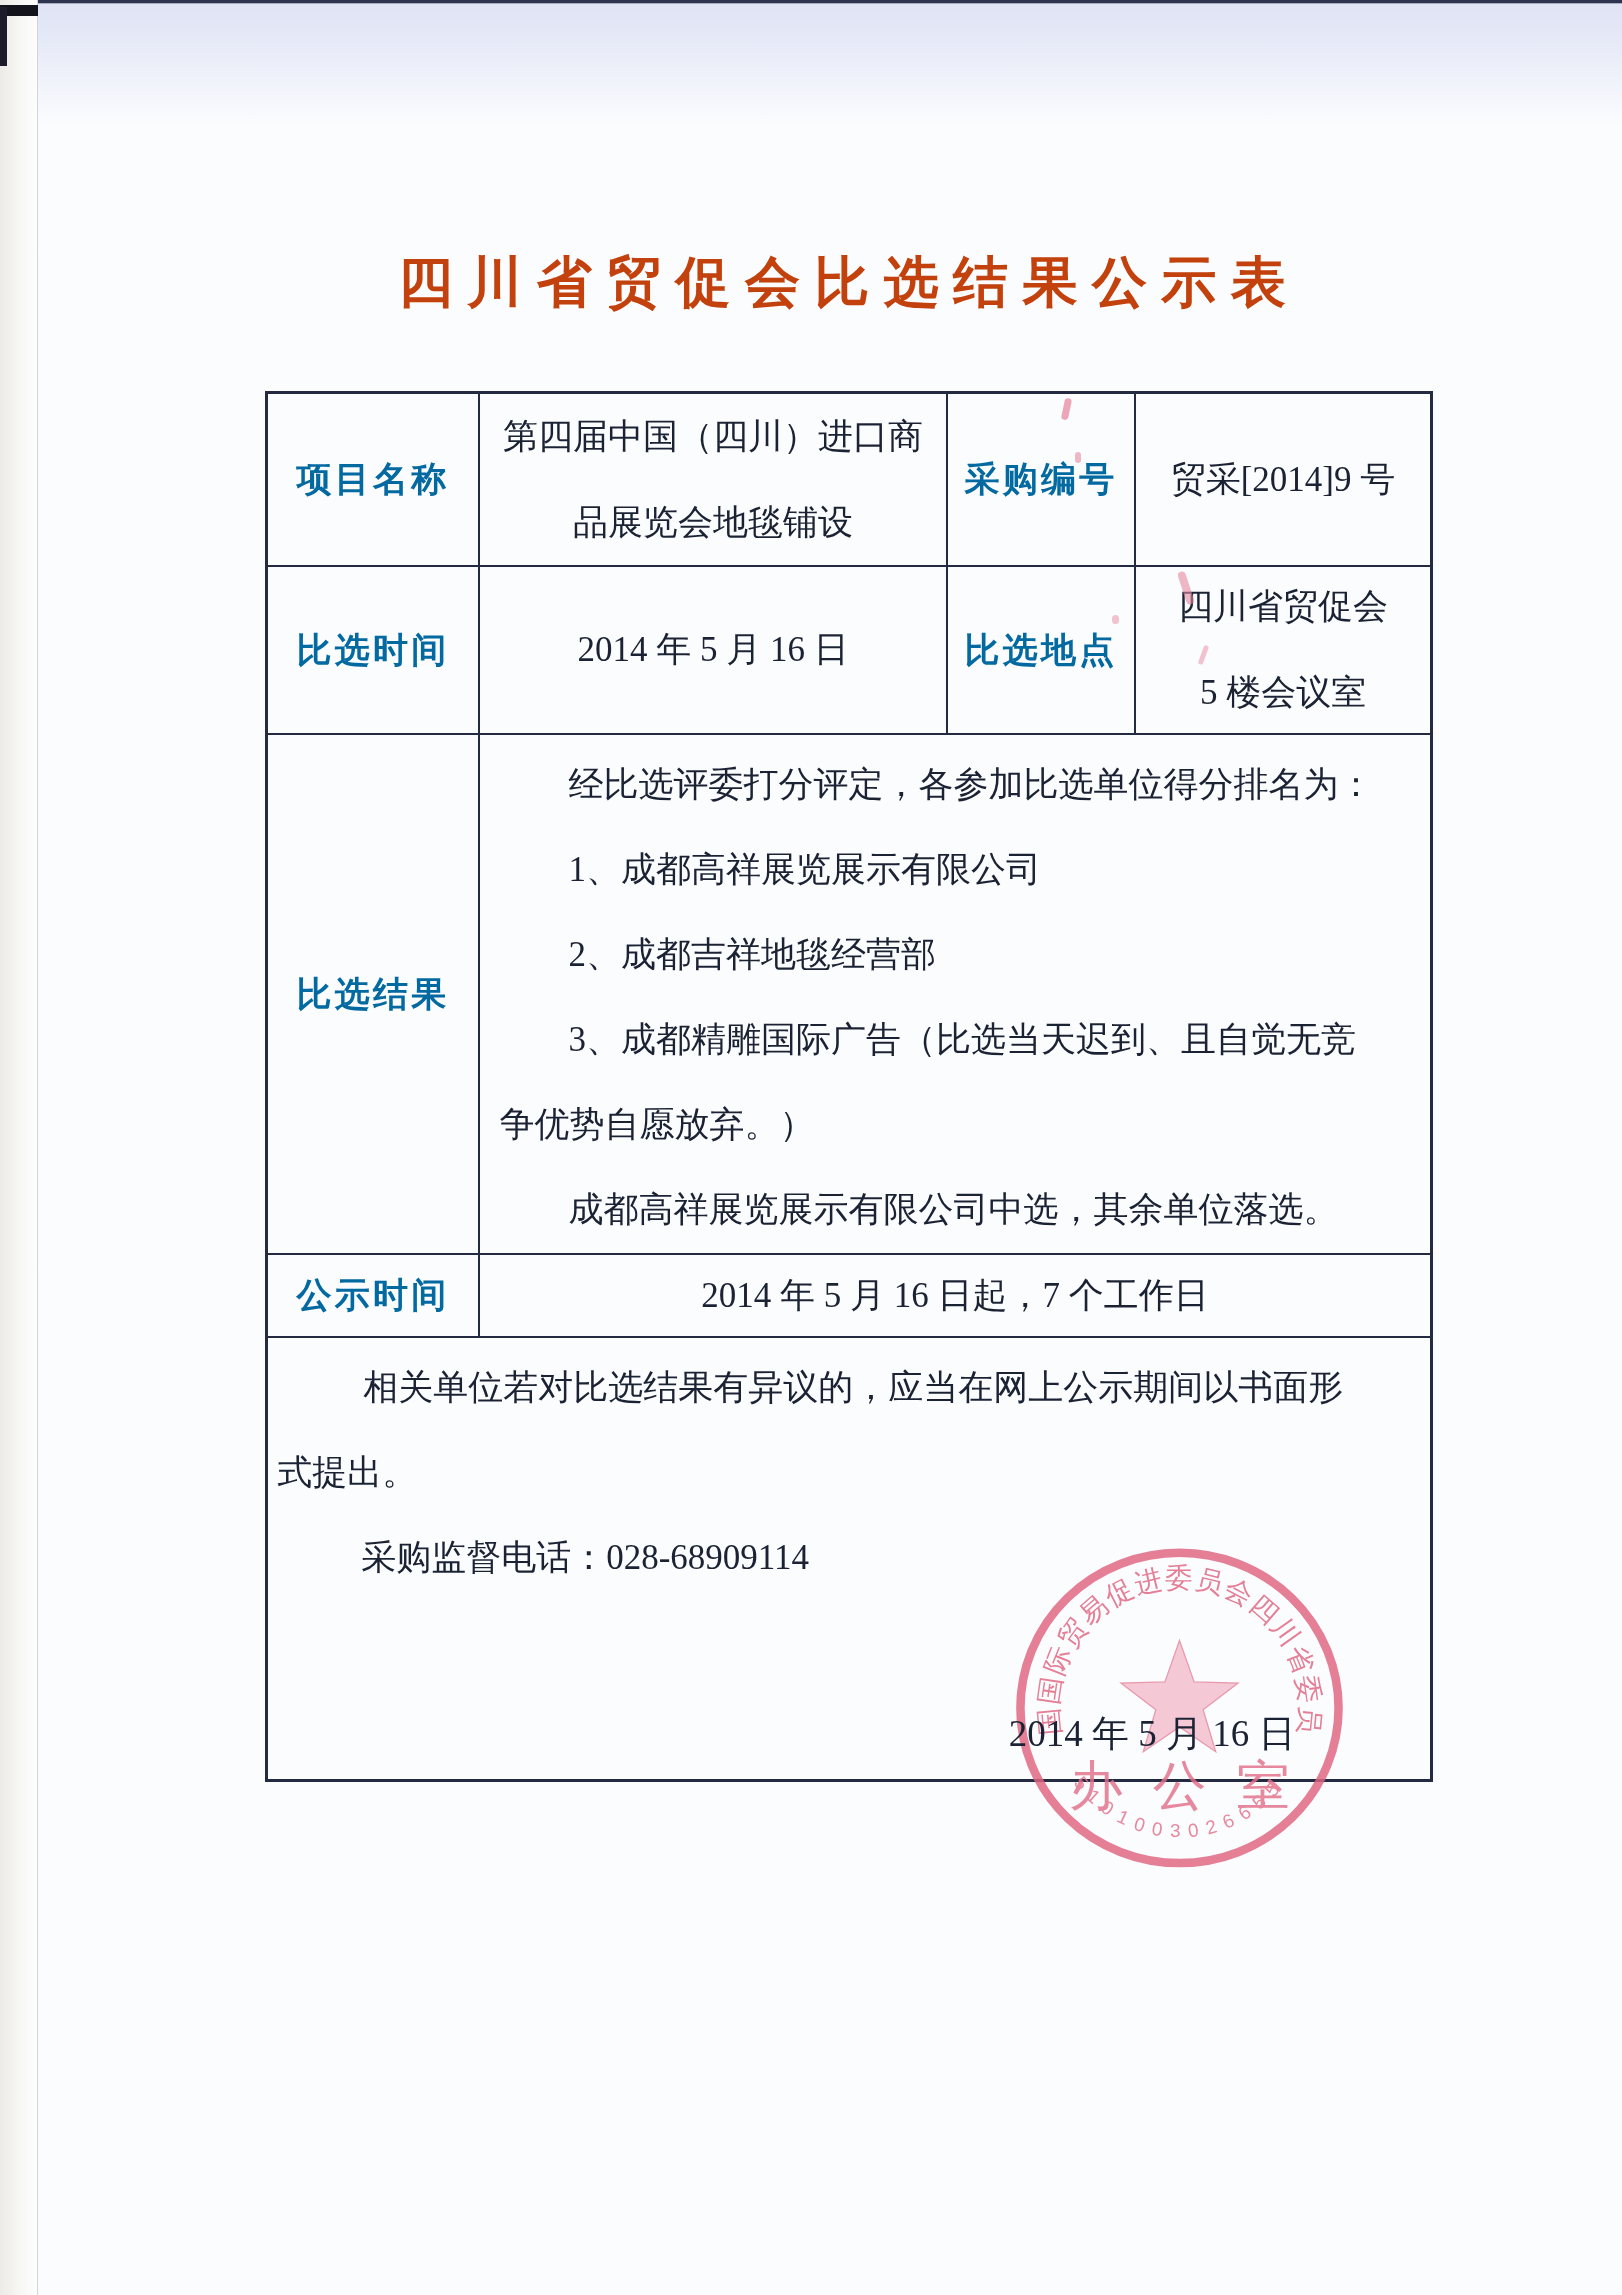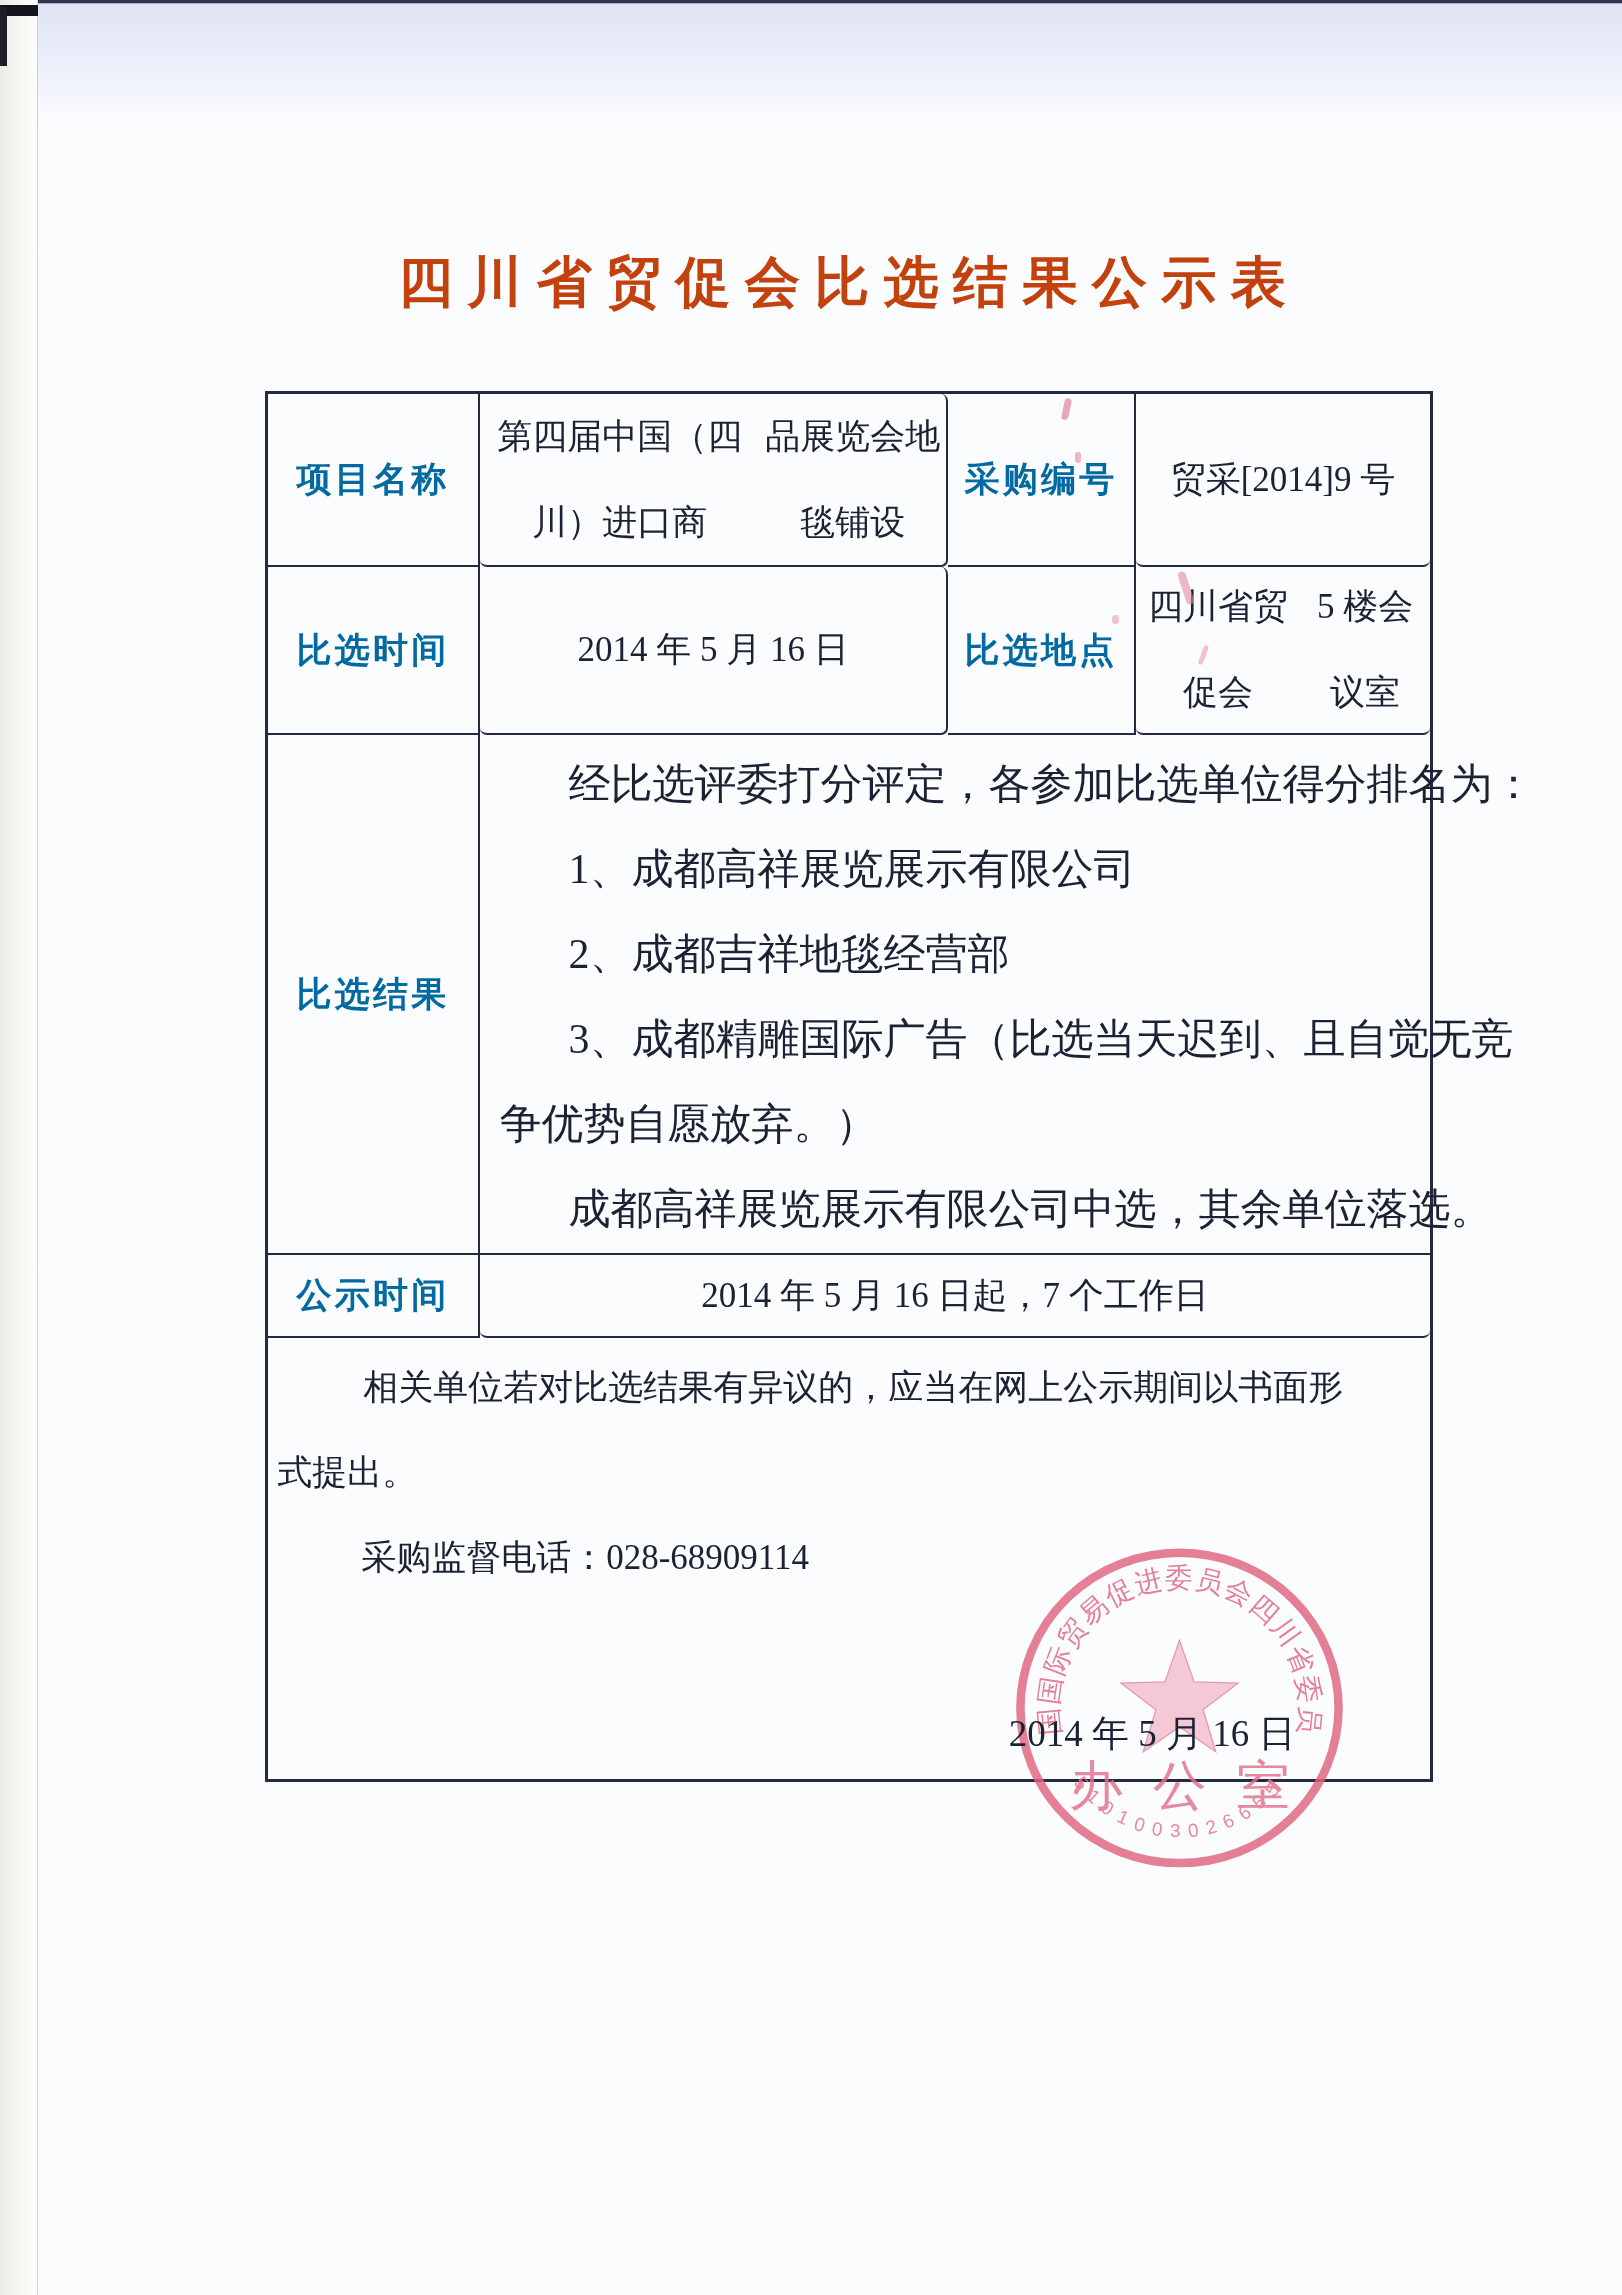--- a/index.html
+++ b/index.html
@@ -38,26 +38,26 @@
   }
   .cell{box-sizing:border-box;border-right:2.6px solid #242a41;border-bottom:2.6px solid #242a41;}
   .cell.last-col{border-right:none;}
   .cell.last-row{border-bottom:none;}
   .lbl{
     display:flex;align-items:center;justify-content:center;
     font-family:Liberation Mono, monospace;
     font-weight:700;font-size:35px;letter-spacing:3.3px;color:#0369a1;
   }
   .val{
-    display:flex;align-items:center;justify-content:center;
-    font-size:35px;line-height:86px;text-align:center;color:#1b2233;border-radius:7px;
+    display:flex;flex-direction:column;align-items:center;justify-content:center;
+    font-size:35px;line-height:86px;text-align:center;color:#1b2233;
   }
   .span3{grid-column:2 / 5;}
   .span4{grid-column:1 / 5;}
-  .result-cell{padding:6.5px 22px 0 19.6px;font-size:42px;line-height:85px;}
+  .result-cell{padding:6.5px 22px 0 19.6px;font-size:35px;line-height:85px;}
   .result-line{margin-left:69px;white-space:nowrap;}
   .result-line:nth-child(5){margin-left:0;}
   .note-cell{padding:6.5px 9.2px 0 9.2px;font-size:35px;line-height:85px;position:relative;}
   .note-l1{text-indent:86px;white-space:nowrap;}
   .note-phone{margin-left:84px;white-space:nowrap;}
   
   .sign-date{
     position:absolute;left:962px;top:1709px;width:380px;
     text-align:center;font-size:37px;color:#1b2233;z-index:5;
   }

